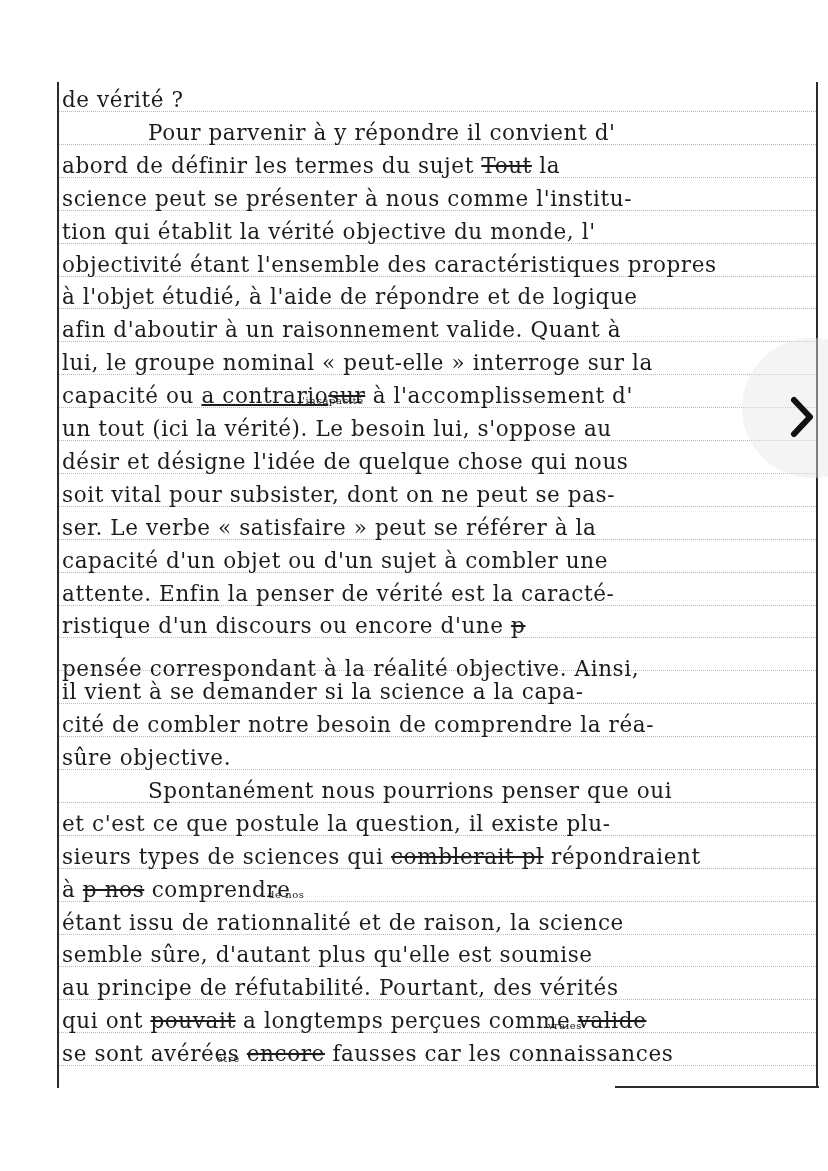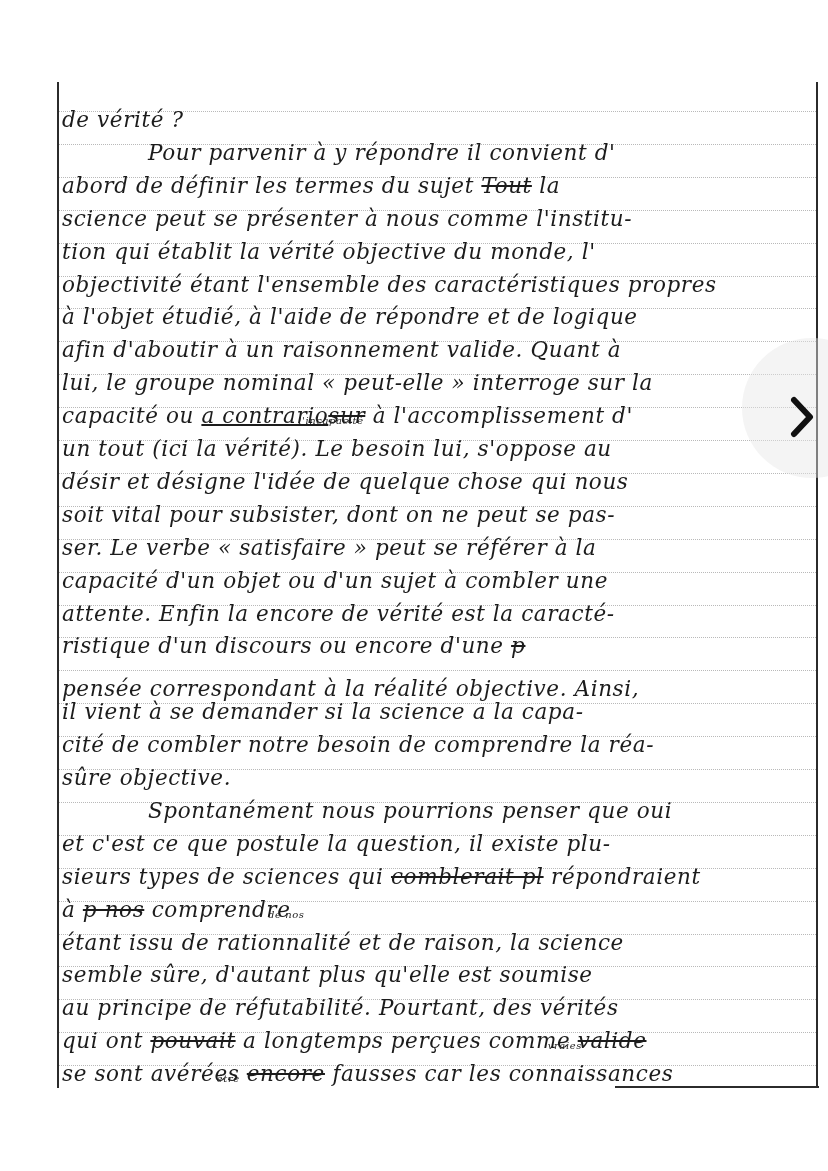--- a/index.html
+++ b/index.html
@@ -3,22 +3,22 @@
 <meta charset="utf-8">
 <style>
   html, body { margin:0; padding:0; }
   body { width:828px; height:1171px; background:#ffffff; position:relative; overflow:hidden;
          font-family:"DejaVu Serif", serif; }
   .page-frame { position:absolute; left:57px; top:82px; width:761px; height:1006px;
                 border-left:2px solid #2b2b2b; border-right:2px solid #2b2b2b; box-sizing:border-box; }
   .bottom-rule { position:absolute; left:615px; top:1086px; width:204px; height:2px; background:#2b2b2b; }
   .ruled { position:absolute; left:59px; width:757px; height:0; border-top:1px dotted #b9b9b9; }
   .line { position:absolute; left:62px; width:752px; height:32px; white-space:nowrap;
-          font-family:"DejaVu Serif", serif; font-style:italic; font-size:21.5px; color:#1c1c1c;
-          letter-spacing:0.6px; line-height:32px;margin-top:20px; }
+          font-family:"DejaVu Serif", serif; font-size:21.5px; color:#1c1c1c;
+          letter-spacing:0.6px; line-height:32px; }
   .line.indent { padding-left:86px; box-sizing:border-box; }
   .strike { text-decoration:line-through; text-decoration-thickness:2px; }
   .under { text-decoration:underline; text-decoration-thickness:2px; }
   .ins { position:relative; display:inline-block; width:0; }
   .ins span { position:absolute; left:-30px; top:-18px; font-size:10px; white-space:nowrap; color:#1c1c1c; }
   .next-overlay { position:absolute; left:742px; top:338px; width:140px; height:140px; border-radius:50%;
                   background:rgba(230,230,230,0.45); }
   .next-chevron { position:absolute; left:786px; top:396px; width:30px; height:42px; cursor:pointer; }
 </style>
 </head>
@@ -67,21 +67,21 @@
     <div class="line" style="top: 248.5px;"><span>objectivité étant l'ensemble des caractéristiques propres</span></div>
     <div class="line" style="top: 281.4px;"><span>à l'objet étudié, à l'aide de répondre et de logique</span></div>
     <div class="line" style="top: 314.3px;"><span>afin d'aboutir à un raisonnement valide. Quant à</span></div>
     <div class="line" style="top: 347.2px;"><span>lui, le groupe nominal « peut-elle » interroge sur la</span></div>
     <div class="line" style="top: 380.1px;"><span>capacité ou </span><span class="under">a contrario</span><span class="ins"><span>l'incapacité</span></span><span class="strike">sur</span><span> à l'accomplissement d'</span></div>
     <div class="line" style="top: 413px;"><span>un tout (ici la vérité). Le besoin lui, s'oppose au</span></div>
     <div class="line" style="top: 445.9px;"><span>désir et désigne l'idée de quelque chose qui nous</span></div>
     <div class="line" style="top: 478.8px;"><span>soit vital pour subsister, dont on ne peut se pas-</span></div>
     <div class="line" style="top: 511.7px;"><span>ser. Le verbe « satisfaire » peut se référer à la</span></div>
     <div class="line" style="top: 544.6px;"><span>capacité d'un objet ou d'un sujet à combler une</span></div>
-    <div class="line" style="top: 577.5px;"><span>attente. Enfin la encore de vérité est la caracté-</span></div>
+    <div class="line" style="top: 577.5px;"><span>attente. Enfin la penser de vérité est la caracté-</span></div>
     <div class="line" style="top: 610.4px;"><span>ristique d'un discours ou encore d'une </span><span class="strike">p</span></div>
     <div class="line" style="top: 653px;"><span>pensée correspondant à la réalité objective. Ainsi,</span></div>
     <div class="line" style="top: 676.2px;"><span>il vient à se demander si la science a la capa-</span></div>
     <div class="line" style="top: 709.1px;"><span>cité de combler notre besoin de comprendre la réa-</span></div>
     <div class="line" style="top: 742px;"><span>sûre objective.</span></div>
     <div class="line indent" style="top: 774.9px;"><span>Spontanément nous pourrions penser que oui</span></div>
     <div class="line" style="top: 807.8px;"><span>et c'est ce que postule la question, il existe plu-</span></div>
     <div class="line" style="top: 840.7px;"><span>sieurs types de sciences qui </span><span class="strike">comblerait pl</span><span> répondraient</span></div>
     <div class="line" style="top: 873.6px;"><span>à </span><span class="strike">p nos</span><span> comprendre </span><span class="ins"><span>de nos</span></span></div>
     <div class="line" style="top: 906.5px;"><span>étant issu de rationnalité et de raison, la science</span></div>

